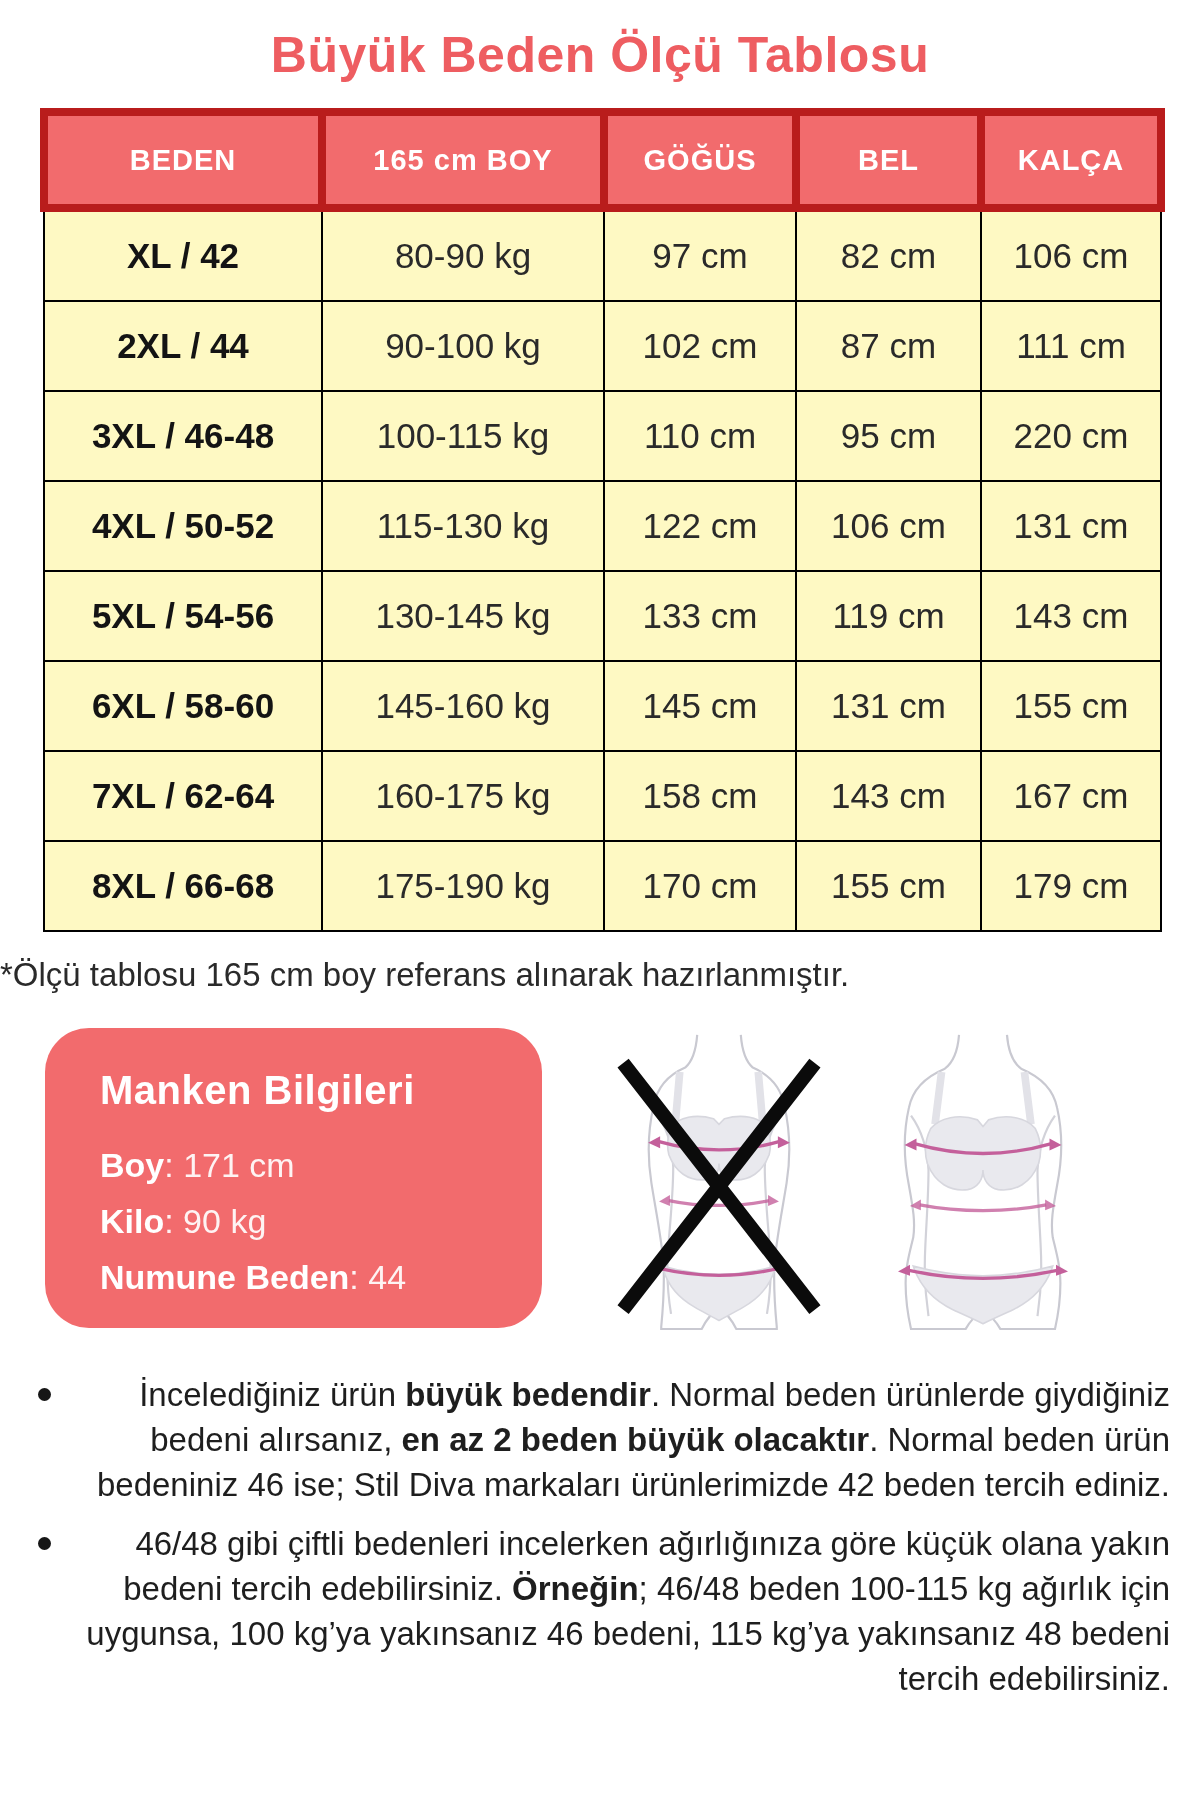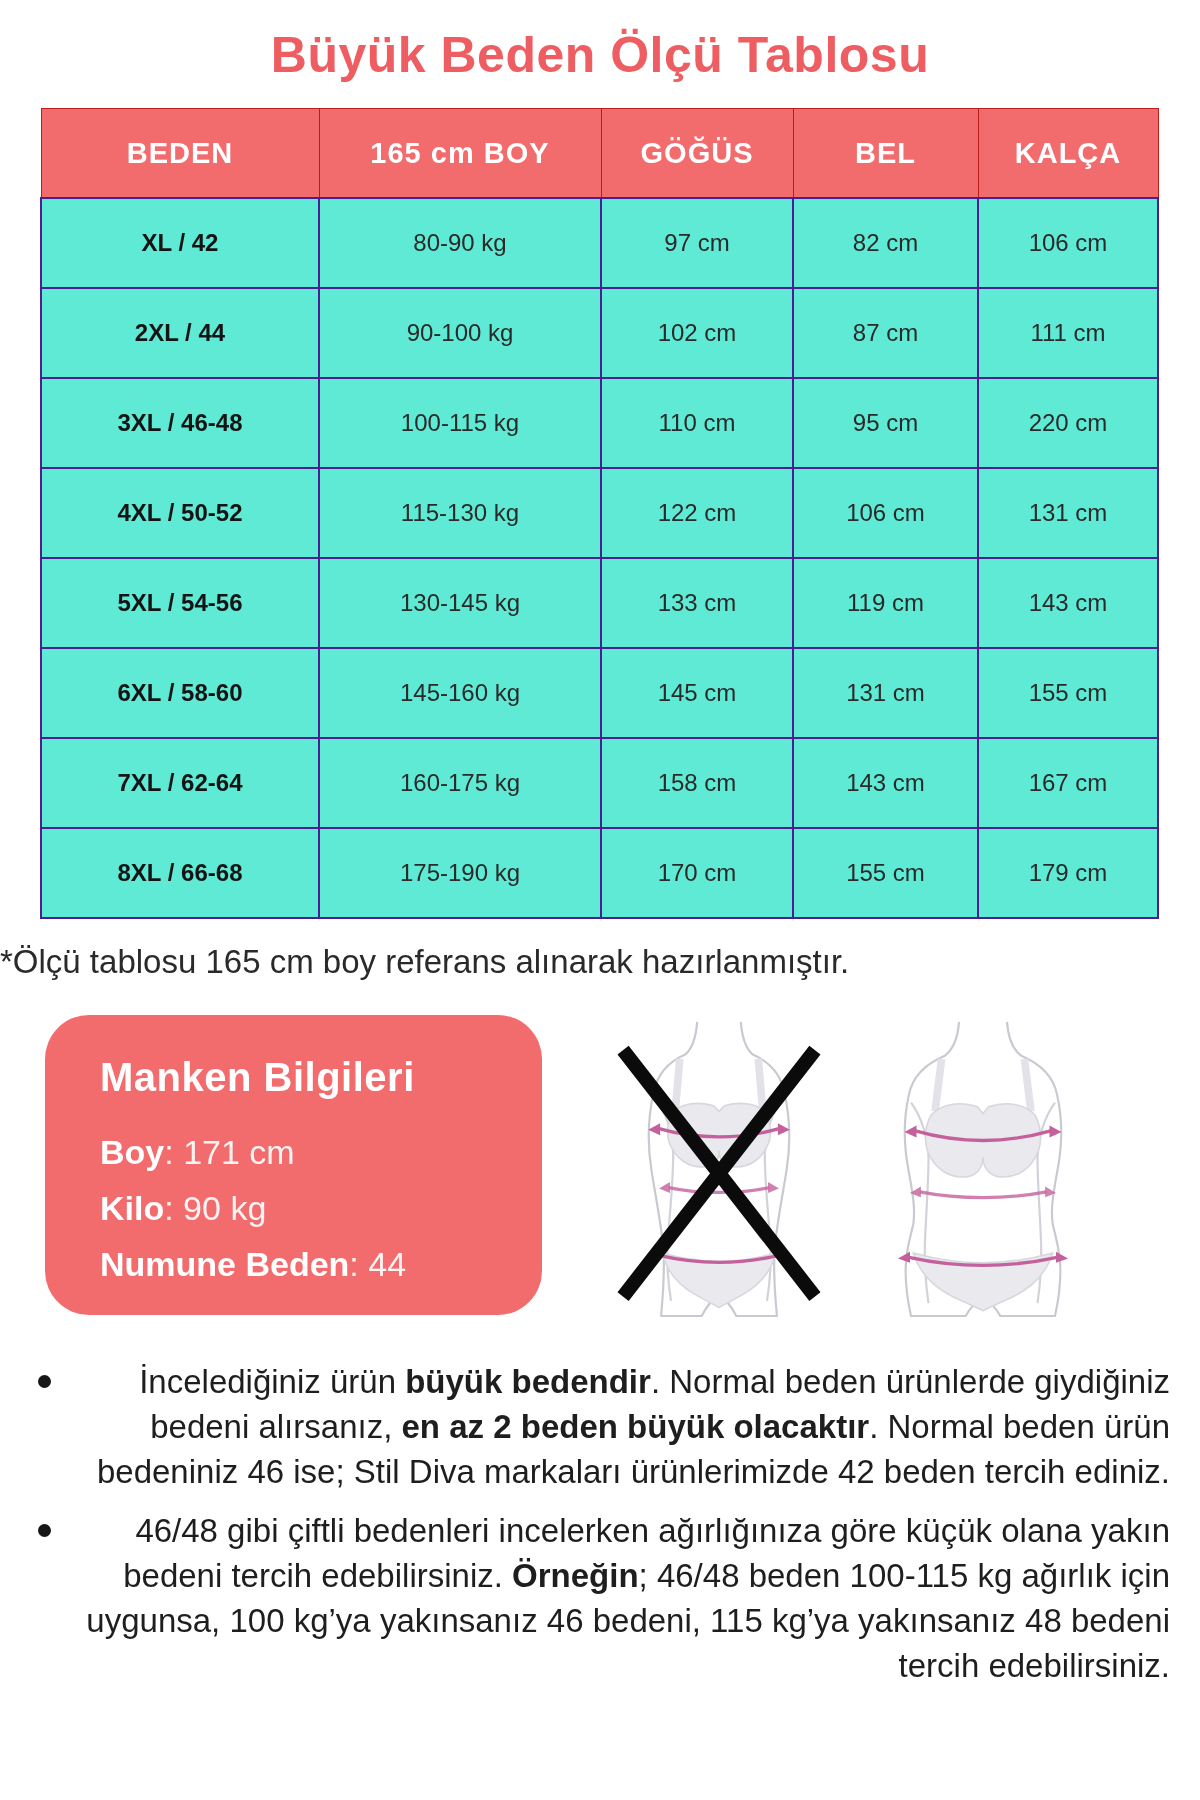--- a/index.html
+++ b/index.html
@@ -8,25 +8,25 @@
     background:#ffffff; font-family:"Liberation Sans","DejaVu Sans",sans-serif;
   }
   .page-title {
     margin:0; padding-top:26px; text-align:center;
     font-size:50px; font-weight:800; letter-spacing:.5px; color:#ee5d61;
   }
   table.size-table { border-collapse:collapse; margin:24px 0 0 40px; table-layout:fixed; }
   table.size-table th {
     height:88px; background:#f26b6d; color:#ffffff; text-align:center;
     font-size:29px; font-weight:700; letter-spacing:1px;
-    border:1px solid #b91c1c; padding:0;
+    border:8px solid #b91c1c; padding:0;
   }
   table.size-table td {
-    height:88px; background:#5eead4; color:#2a2a2a; text-align:center;
-    font-size:24px; font-weight:400; border:2px solid #4c1d95; padding:0;
+    height:88px; background:#fef9c3; color:#2a2a2a; text-align:center;
+    font-size:35px; font-weight:400; border:2px solid #000000; padding:0;
   }
   table.size-table td.size { font-weight:800; color:#141414; }
   .footnote { margin:24px 0 0; text-align:left; font-size:33px; color:#2a2a2a; }
   .info-row { display:flex; margin:34px 40px 0 45px; }
   .model-box {
     width:497px; height:300px; box-sizing:border-box; flex:0 0 497px;
     background:#f26b6d; border-radius:44px; padding:40px 28px 0 55px; color:#fff;
   }
   .model-box h2 { margin:0 0 24px; font-size:40px; font-weight:800; letter-spacing:.5px; }
   .model-field { font-size:34px; line-height:56px; }

